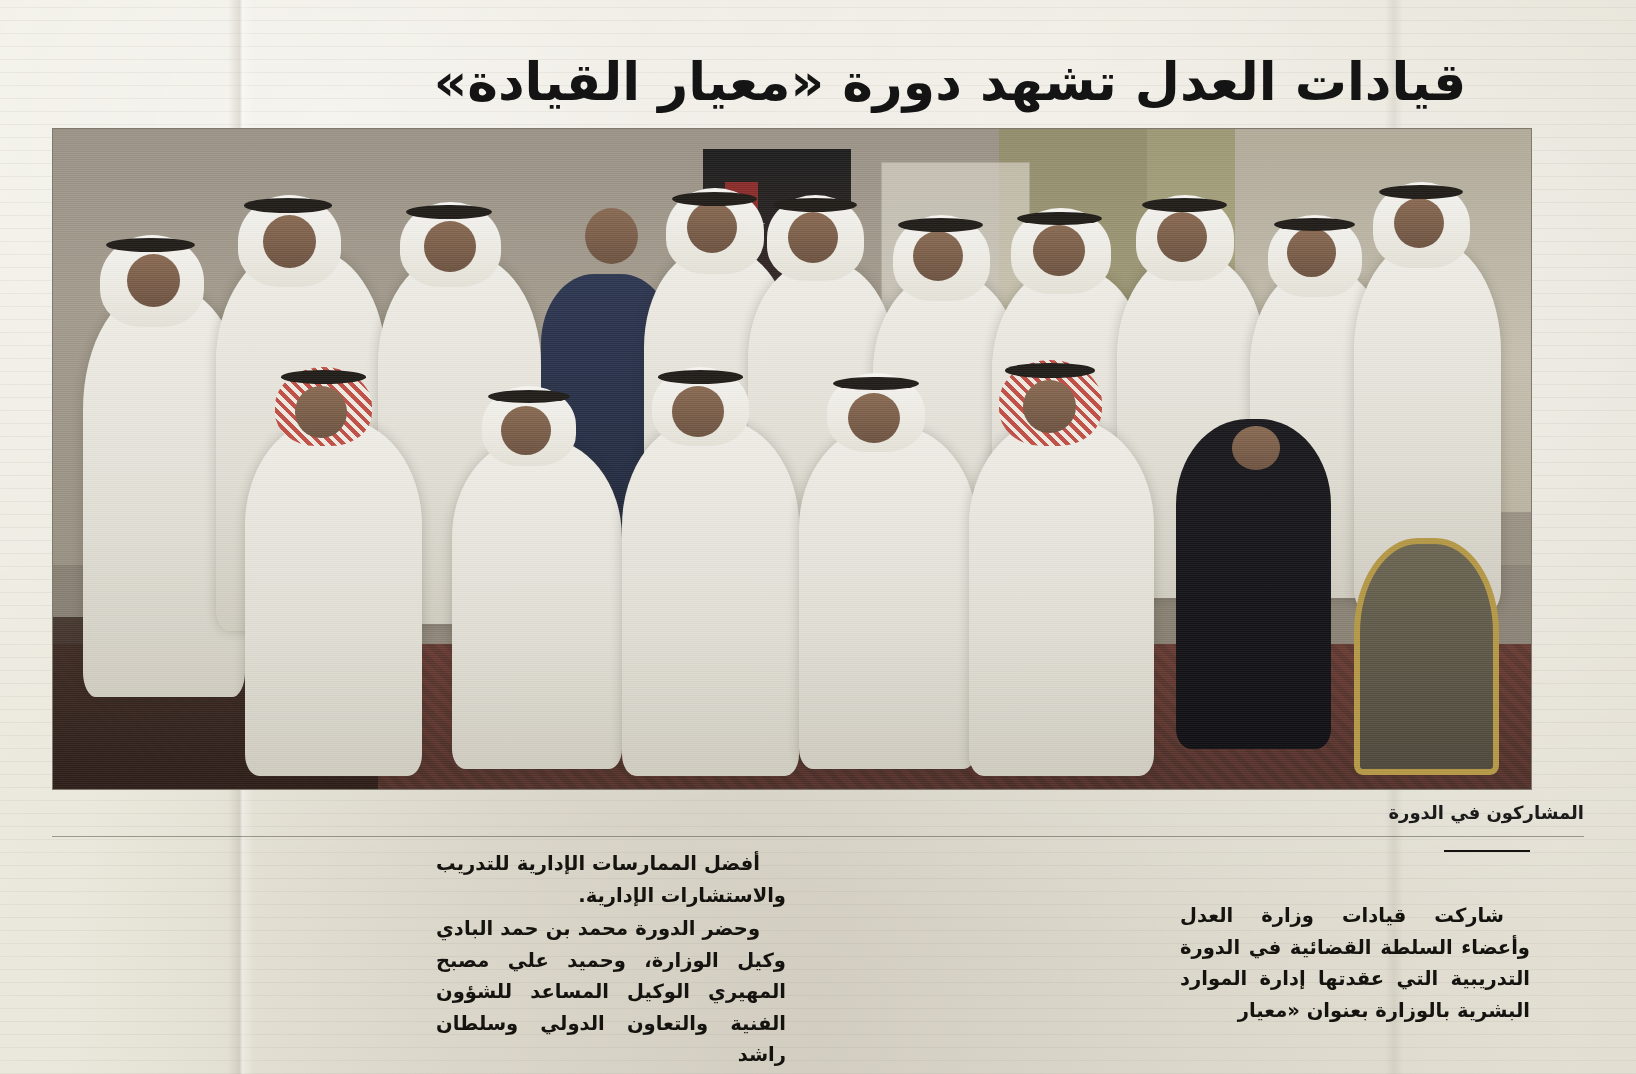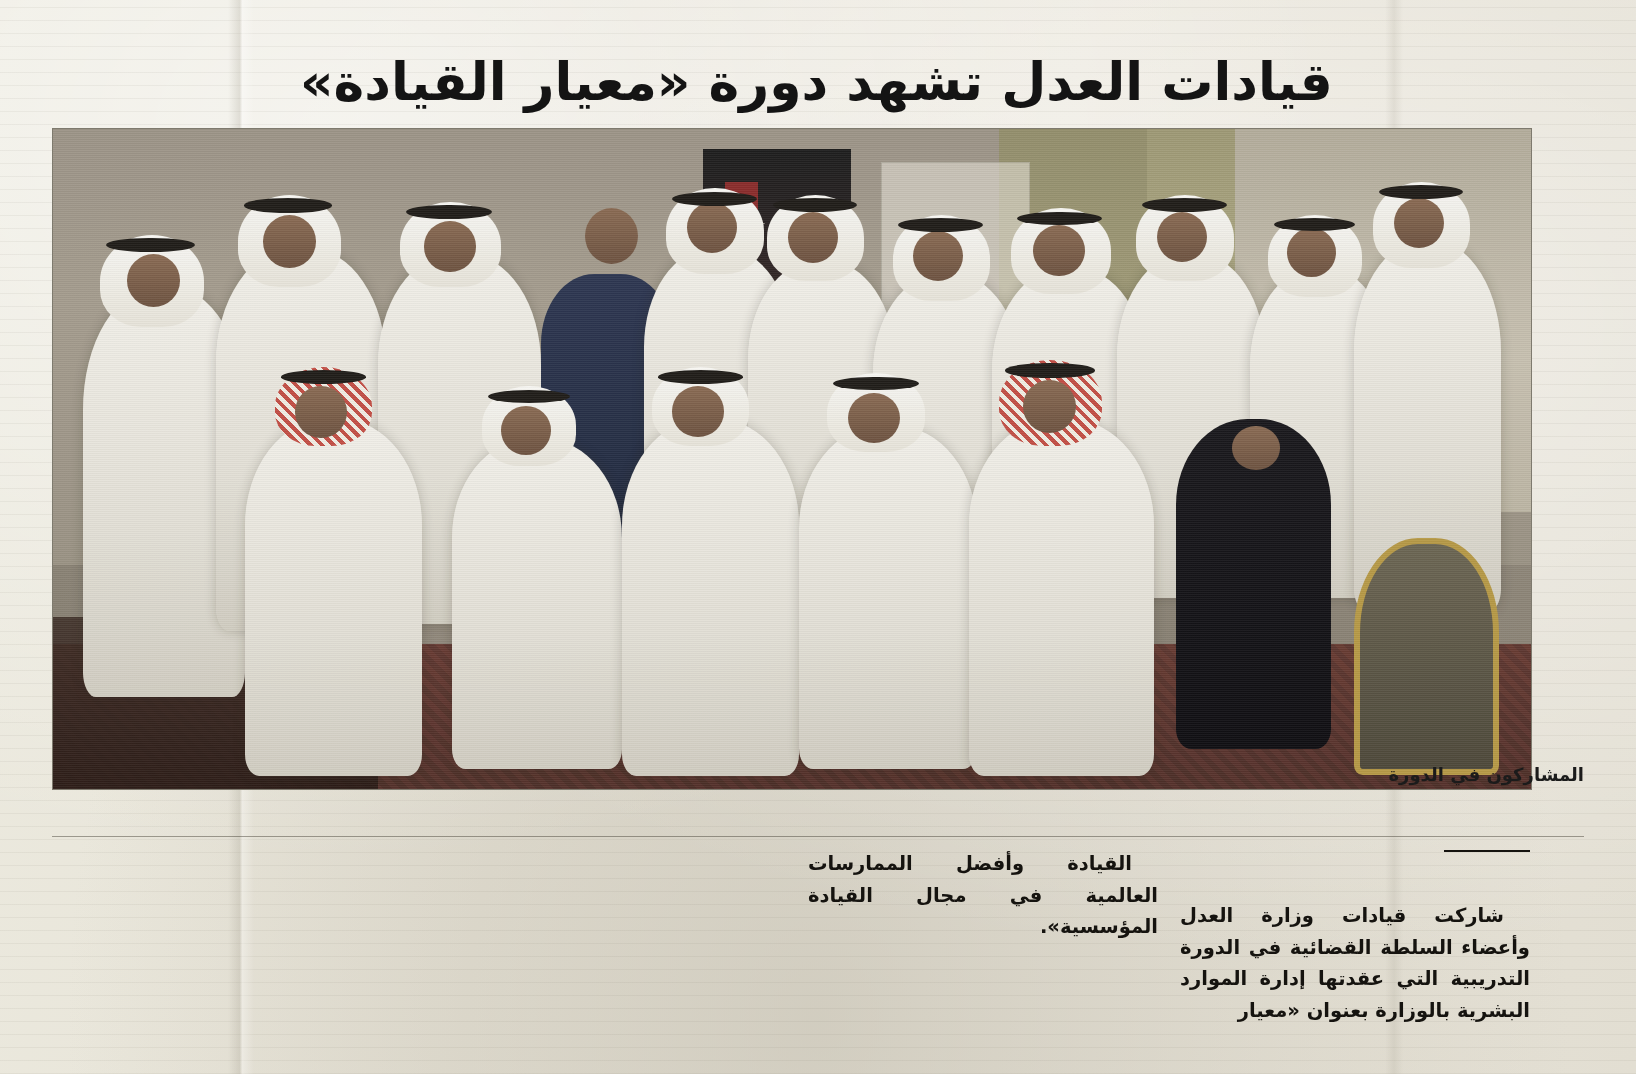--- a/index.html
+++ b/index.html
@@ -50,21 +50,21 @@
     background: linear-gradient(90deg, rgba(255,255,255,0) 0%, rgba(160,155,140,0.18) 50%, rgba(255,255,255,0) 100%);
     pointer-events: none;
   }
 
   
   .headline {
     position: absolute;
     top: 14px;
     right: 36px;
     left: 300px;
-    text-align: left;
+    text-align: center;
     font-family: "DejaVu Sans", "Liberation Sans", sans-serif;
     font-weight: bold;
     font-size: 52px;
     line-height: 1.28;
     color: #141414;
     letter-spacing: -0.5px;
     direction: rtl;
   }
 
   
@@ -212,21 +212,21 @@
     position: absolute;
     inset: 0;
     background-image:
       repeating-linear-gradient(0deg, rgba(255,255,255,0.05) 0 1px, rgba(0,0,0,0.03) 1px 2px);
     pointer-events: none;
   }
 
   
   .caption {
     position: absolute;
-    top: 764px;
+    top: 802px;
     right: 52px;
     font-size: 18px;
     color: #1b1b1b;
     direction: rtl;
     text-align: right;
     font-weight: 600;
   }
 
   
   .rule {
@@ -387,19 +387,22 @@
   <div class="rule"></div>
 
   <div class="columns">
 
     <div class="col">
       <div class="dateline-underline"></div>
       <p class="para first">شاركت قيادات وزارة العدل وأعضاء السلطة القضائية في الدورة التدريبية التي عقدتها إدارة الموارد البشرية بالوزارة بعنوان «معيار</p>
     </div>
 
     <div class="col">
-      <p class="para">القيادة وأفضل الممارسات العالمية في مجال القيادة المؤسسية».</p>
     </div>
 
+    <div class="col">
+      <p class="para">أفضل الممارسات الإدارية للتدريب والاستشارات الإدارية.</p>
+      <p class="para">وحضر الدورة محمد بن حمد البادي وكيل الوزارة، وحميد علي مصبح المهيري الوكيل المساعد للشؤون الفنية والتعاون الدولي وسلطان راشد</p>
+    </div>
 
 
   </div>
 </div>
 
 </body></html>

